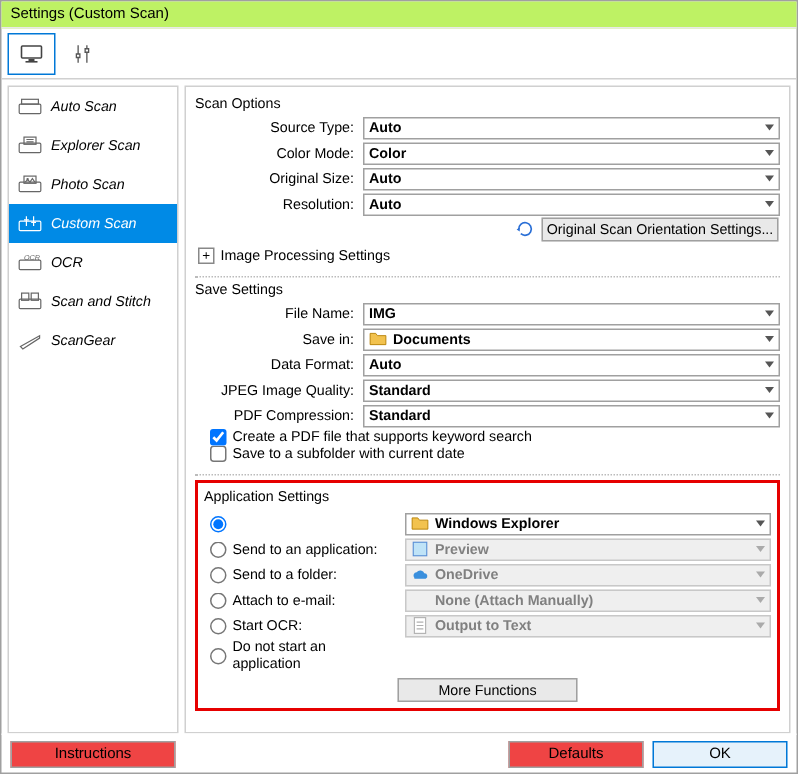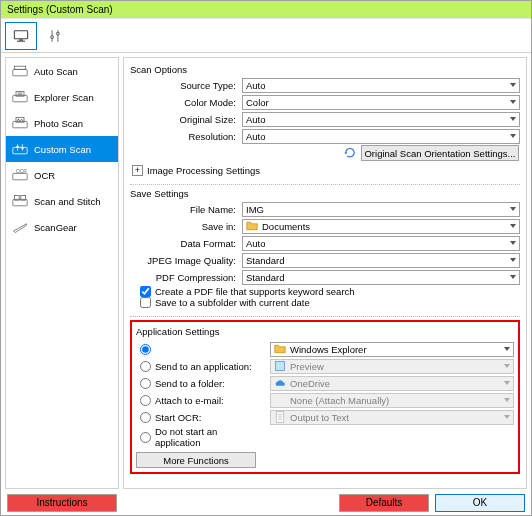--- a/index.html
+++ b/index.html
@@ -3,46 +3,46 @@
 <meta charset="utf-8">
 <style>
   * { box-sizing: border-box; margin: 0; padding: 0; }
   body { font-family: "Segoe UI", Tahoma, sans-serif; font-size: 10px; background: #fff; }
   .window { width: 532px; height: 516px; border: 1px solid #a0a0a0; display: flex; flex-direction: column; background: #fff; }
   .titlebar { height: 18px; padding: 1px 6px; font-size: 10px; color: #000; background: #bef264; border-bottom: 1px solid #e8e8e8; display: flex; align-items: center; }
   .toolbar { height: 34px; border-bottom: 1px solid #d0d0d0; display: flex; align-items: center; padding: 0 4px; }
   .mode-tab { width: 32px; height: 28px; margin-right: 2px; border: 1px solid transparent; display: flex; align-items: center; justify-content: center; }
   .mode-tab.active { border-color: #0078d7; }
   .body { flex: 1 1 auto; display: flex; overflow: hidden; padding: 4px 4px 0 4px; gap: 4px; }
-  .sidebar { width: 114px; border: 1px solid #d0d0d0; background: #fff; overflow: hidden; }
+  .sidebar { width: 114px; border: 1px solid #d0d0d0; background: #fff; overflow: hidden; font-style: italic; }
   .side-item { display: flex; align-items: center; gap: 6px; padding: 6px 6px; font-size: 9.5px; cursor: pointer; color: #000; }
   .side-item.selected { background: #008ae6; color: #fff; }
   .side-ico { width: 16px; height: 14px; flex: 0 0 auto; }
   .content { flex: 1; border: 1px solid #d0d0d0; padding: 6px 6px 6px 6px; overflow-y: auto; display: flex; flex-direction: column; gap: 8px; }
   .section-title { font-size: 9.5px; color: #000; margin-bottom: 2px; }
   .section { border-top: 1px dotted #bbb; padding-top: 3px; }
   .first-sec { border-top: none; padding-top: 0; }
   .row { display: flex; align-items: center; gap: 6px; margin: 1px 0; min-height: 16px; text-align: right; }
   .label { width: 106px; font-size: 9.5px; padding-left: 10px; }
-  .select { flex: 1; height: 15px; font-size: 9.5px; border: 1px solid #a0a0a0; background: #fff; padding: 0 14px 0 3px; position: relative; display: flex; align-items: center; color: #000; }
+  .select { flex: 1; height: 15px; font-size: 9.5px; border: 1px solid #a0a0a0; background: #fff; padding: 0 14px 0 3px; position: relative; display: flex; align-items: center; color: #000; font-weight: bold; }
   .select.disabled { background: #efefef; color: #808080; border-color: #c8c8c8; }
   .select::after { content: ""; position: absolute; right: 3px; top: 4px; width: 0; height: 0; border-left: 3px solid transparent; border-right: 3px solid transparent; border-top: 4px solid #555; }
   .select.disabled::after { border-top-color: #aaa; }
   .dd-ico { width: 12px; height: 12px; margin-right: 4px; flex: 0 0 auto; }
   .btn-wide { width: 158px; height: 16px; font-size: 9.5px; border: 1px solid #a0a0a0; background: #e9e9e9; padding: 0; }
   .btn-right-row { display: flex; justify-content: flex-end; align-items: center; gap: 4px; padding-right: 1px; }
   .chk { display: flex; align-items: center; gap: 4px; padding-left: 10px; font-size: 9.5px; }
   .chk input { width: 11px; height: 11px; }
   .expander { display: flex; align-items: center; gap: 4px; padding-left: 2px; font-size: 9.5px; }
   .expander-box { width: 11px; height: 11px; border: 1px solid #888; display: flex; align-items: center; justify-content: center; font-size: 9px; line-height: 1; }
   .redbox { border: 2px solid #e60000; padding: 4px; }
   .radio-row { display: flex; align-items: center; gap: 6px; margin: 1px 0; min-height: 16px; }
   .radio-row label { display: flex; align-items: center; gap: 4px; width: 128px; font-size: 9.5px; padding-left: 4px; }
   .radio-row input[type=radio] { width: 11px; height: 11px; }
-  .more-row { display: flex; justify-content: flex-start; margin-top: 4px; }
+  .more-row { display: flex; justify-content: center; margin-top: 4px; }
   .footer { height: 26px; display: flex; align-items: center; justify-content: space-between; padding: 0 6px; border-top: 1px solid #fff; }
   .footer-btn { height: 18px; font-size: 10px; border: 1px solid #a0a0a0; background: #ef4444; padding: 0; }
   .footer-btn.primary { border: 1px solid #0078d7; background: #e6f2fb; }
   .gap { flex: 1; }
   .refresh-ico { width: 14px; height: 14px; }
   
   .folder-fill { fill: #f2c24e; }
 </style>
 </head>
 <body>

